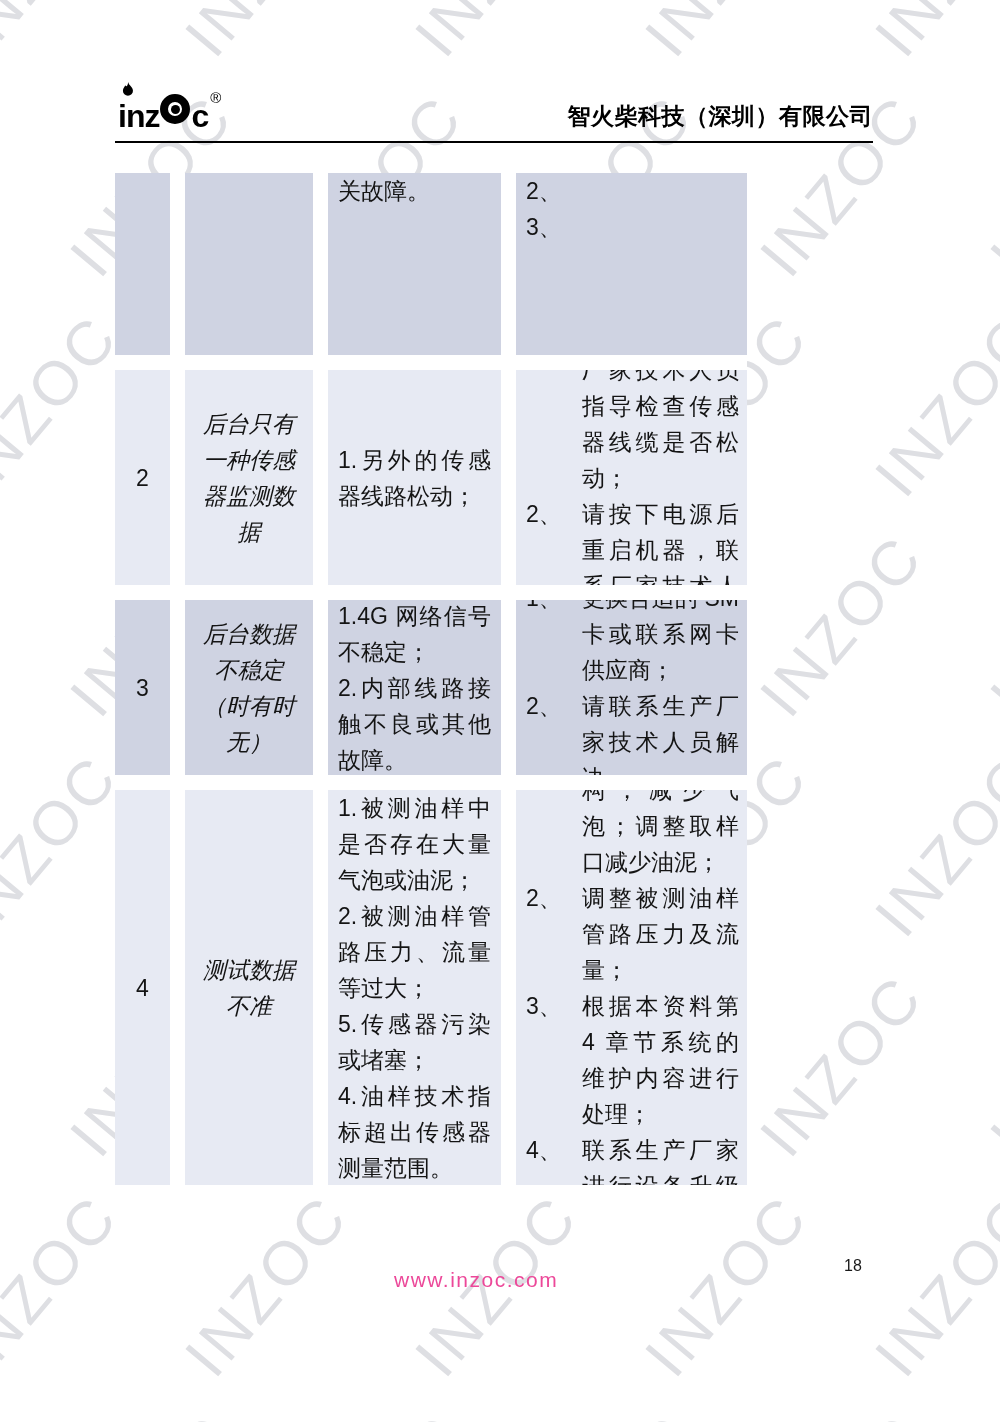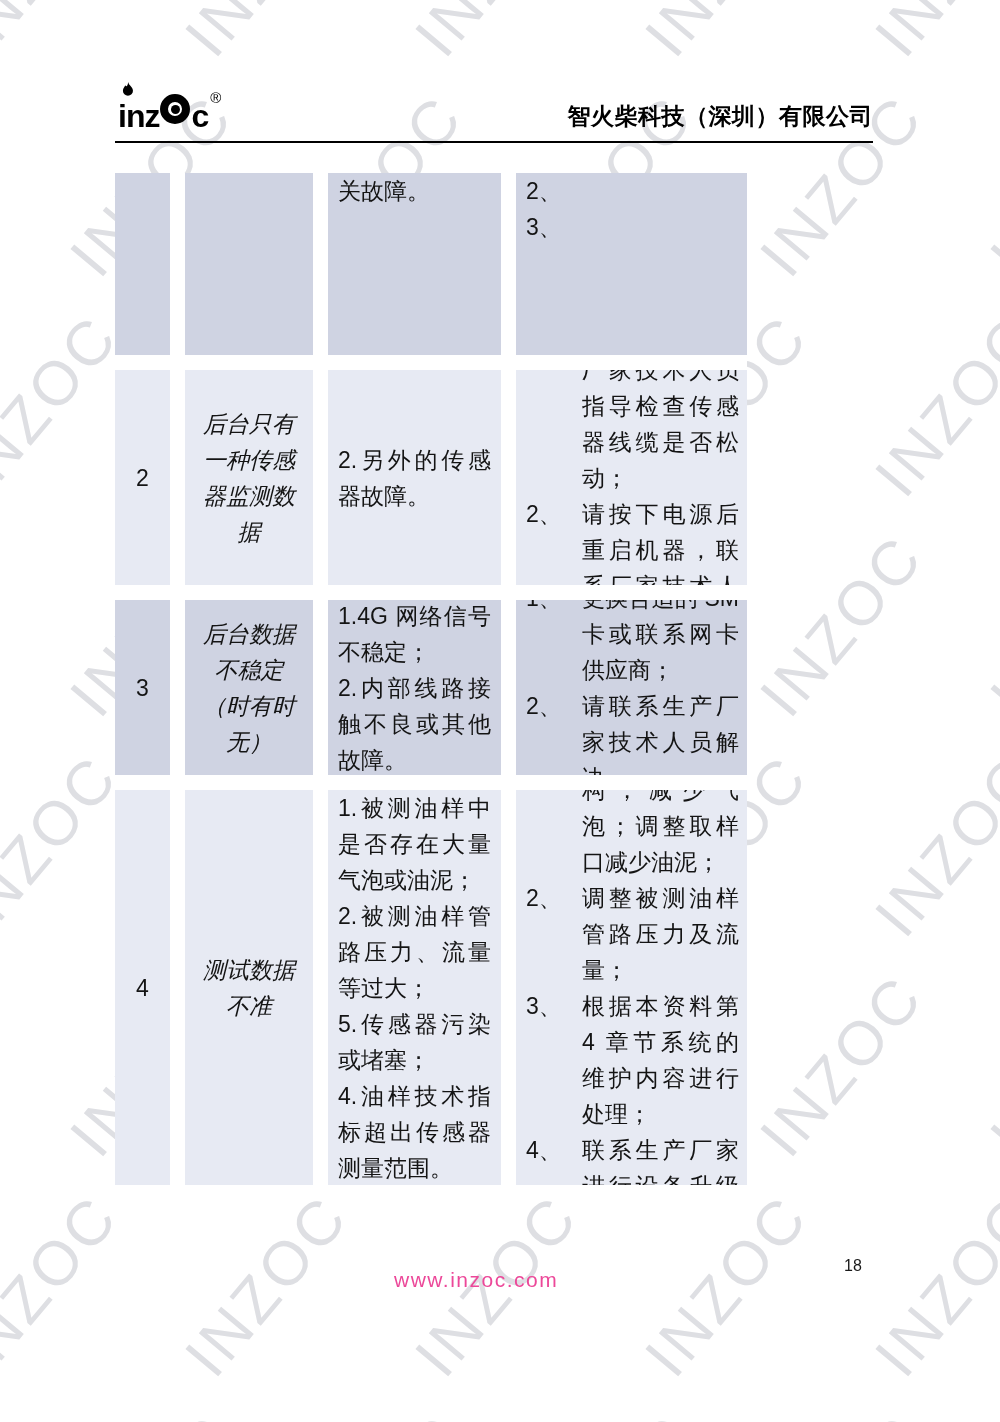--- a/index.html
+++ b/index.html
@@ -162,21 +162,21 @@
         <span class="sol-marker">2、</span>
       </div>
       <div class="sol-item">
         <span class="sol-marker">3、</span>
       </div>
     </div>
 
     <div class="cell light c-num">2</div>
     <div class="cell light c-sym">后台只有一种传感器监测数据</div>
     <div class="cell light c-cause">
-      <div>2.另外的传感器故障。</div>
+      <div>1.另外的传感器线路松动；</div>
     </div>
     <div class="cell light c-sol">
       <div class="sol-item">
         <span class="sol-marker">1、</span>
         <span class="sol-text">在生产厂家技术人员许可的情况下，根据厂家技术人员指导检查传感器线缆是否松动；</span>
       </div>
       <div class="sol-item">
         <span class="sol-marker">2、</span>
         <span class="sol-text">请按下电源后重启机器，联系厂家技术人员，反馈重启后机器反应，由厂家处理。</span>
       </div>

